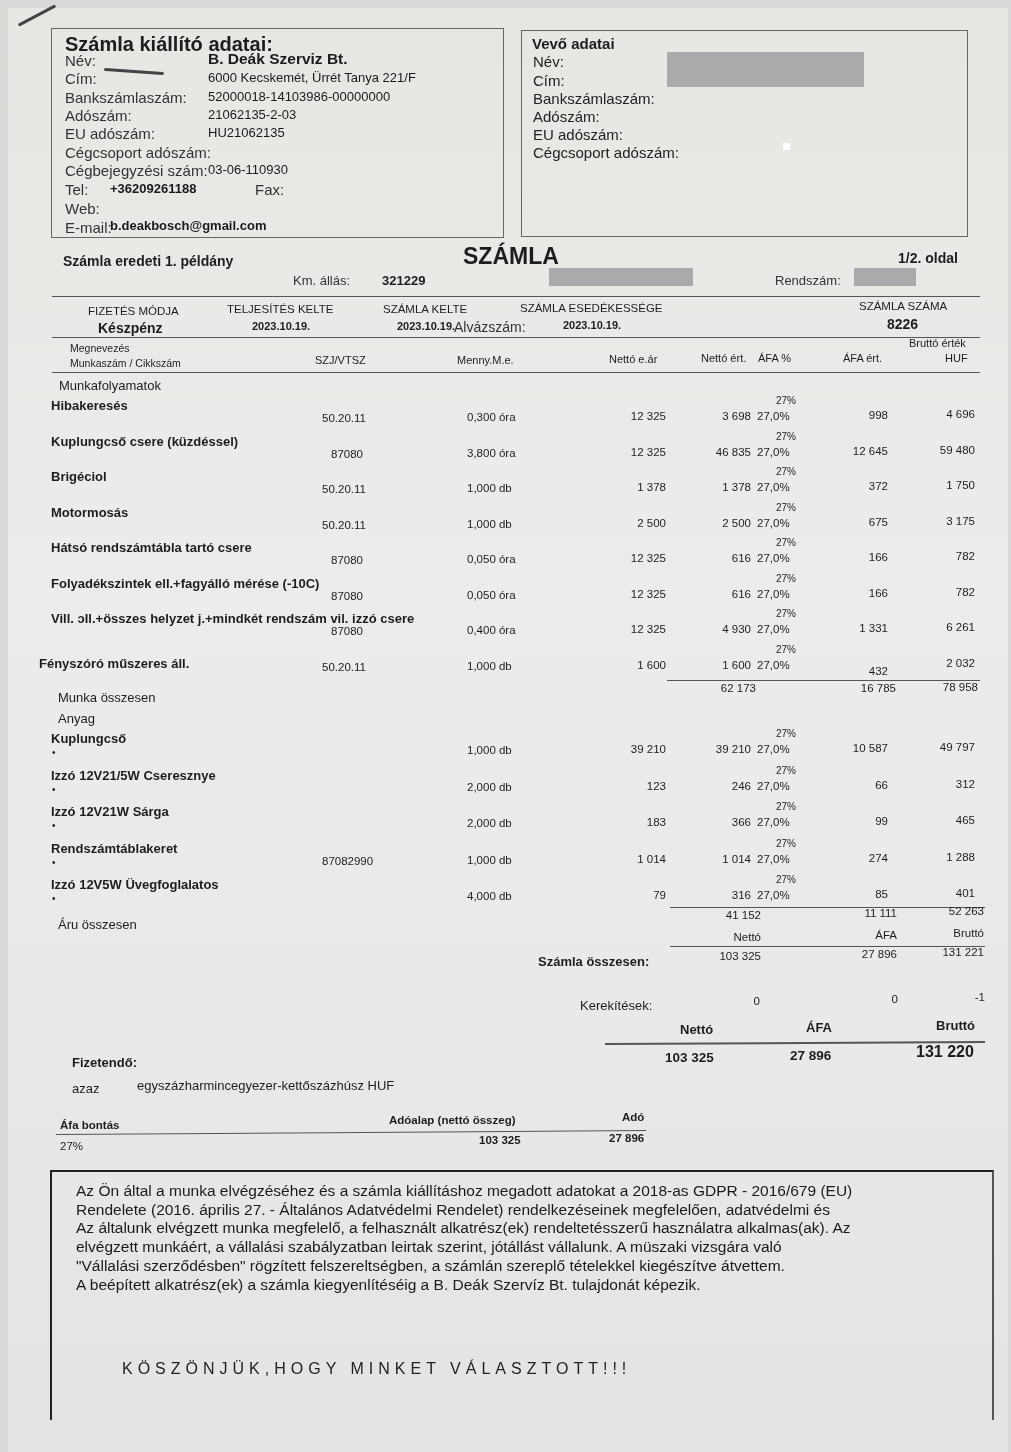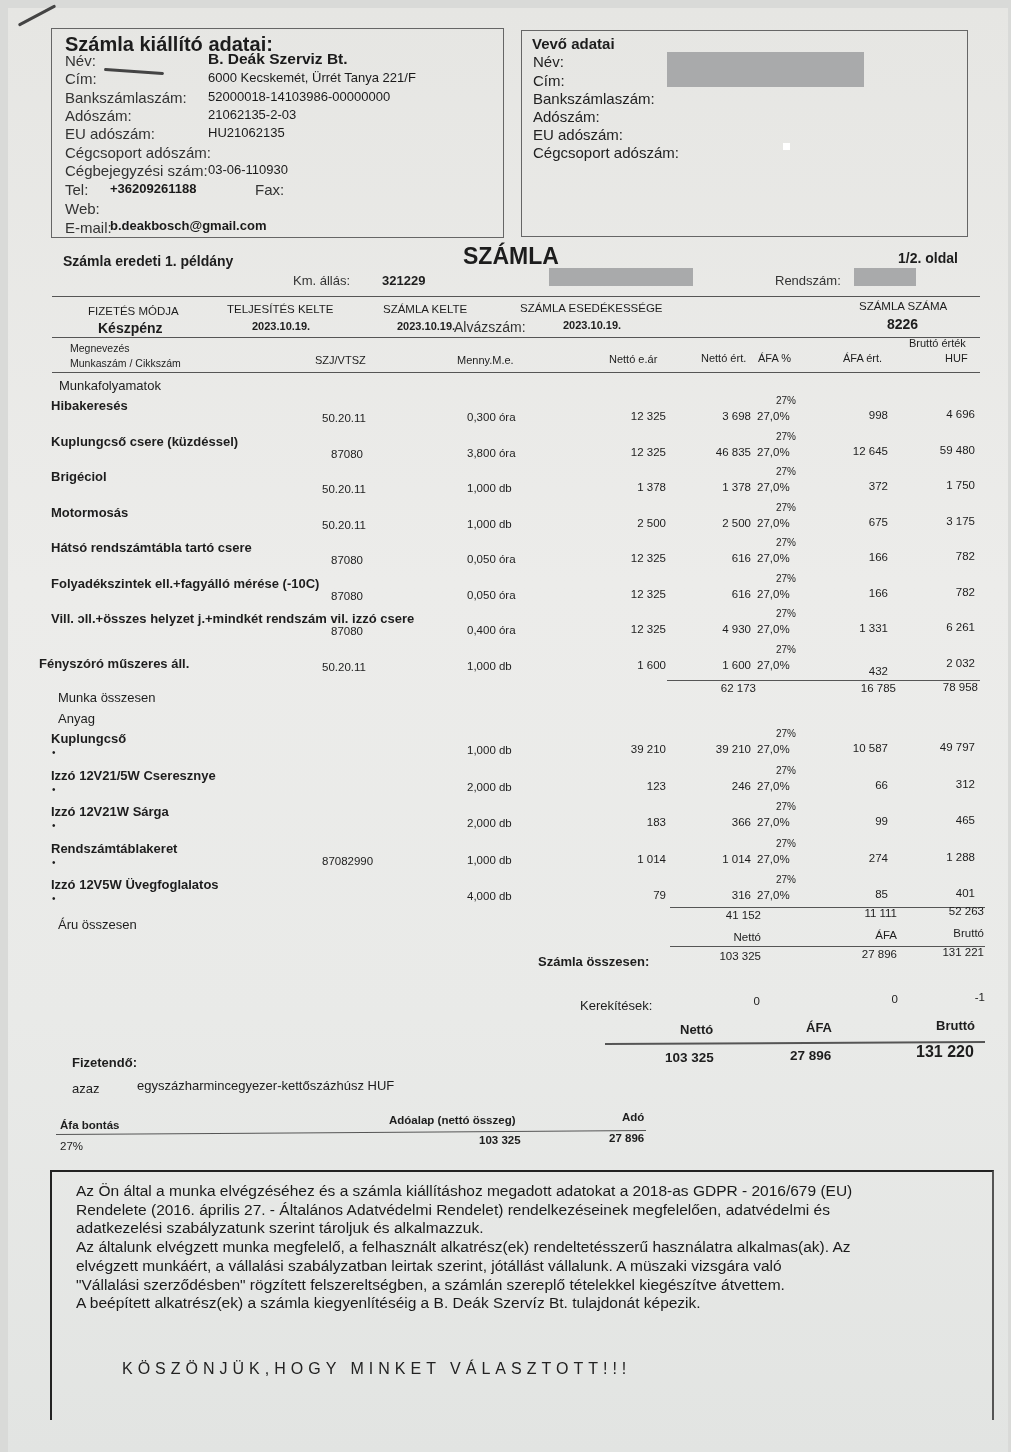--- a/index.html
+++ b/index.html
@@ -325,20 +325,19 @@
 <div class="abs" style="left:622px;top:1111px;font-size:11.5px;font-weight:bold;">Adó</div>
 <div class="hr" style="left:56px;top:1132px;width:590px;transform:rotate(-0.4deg);"></div>
 <div class="abs" style="left:60px;top:1140px;font-size:11.5px;">27%</div>
 <div class="abs bold" style="left:479px;top:1134px;font-size:11.5px;">103 325</div>
 <div class="abs bold" style="left:609px;top:1132px;font-size:11.5px;">27 896</div>
 
 <div class="notice">
   <div class="notice-text">
     <p>Az Ön által a munka elvégzéséhez és a számla kiállításhoz megadott adatokat a  2018-as GDPR -  2016/679 (EU)</p>
     <p>Rendelete (2016. április 27. - Általános Adatvédelmi Rendelet) rendelkezéseinek megfelelően, adatvédelmi és</p>
-    <p>adatkezelési szabályzatunk szerint tároljuk és alkalmazzuk.</p>
     <p>Az általunk elvégzett munka megfelelő, a felhasznált alkatrész(ek) rendeltetésszerű használatra alkalmas(ak). Az</p>
     <p>elvégzett munkáért, a vállalási szabályzatban leirtak szerint, jótállást vállalunk. A müszaki vizsgára való</p>
     <p>"Vállalási szerződésben" rögzített felszereltségben, a számlán szereplő tételekkel kiegészítve átvettem.</p>
     <p>A beépített alkatrész(ek) a számla kiegyenlítéséig a B. Deák Szervíz Bt. tulajdonát képezik.</p>
   </div>
   <div class="thanks">KÖSZÖNJÜK,HOGY MINKET VÁLASZTOTT!!!</div>
 </div>
 
 </body></html>

